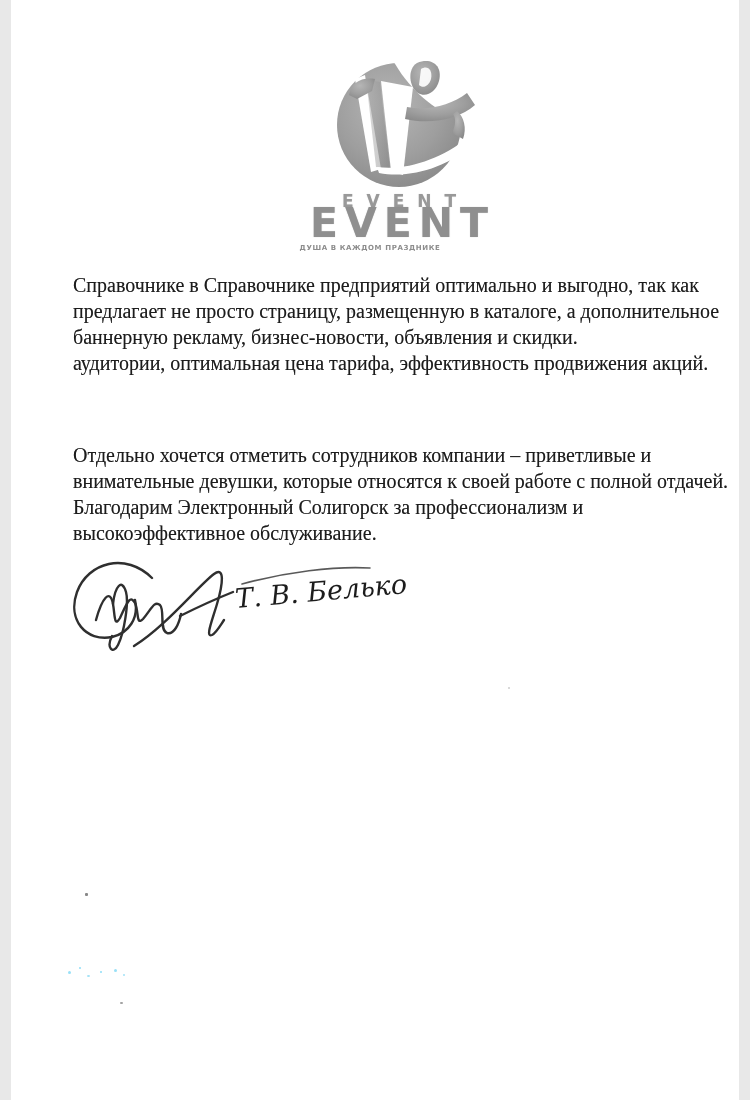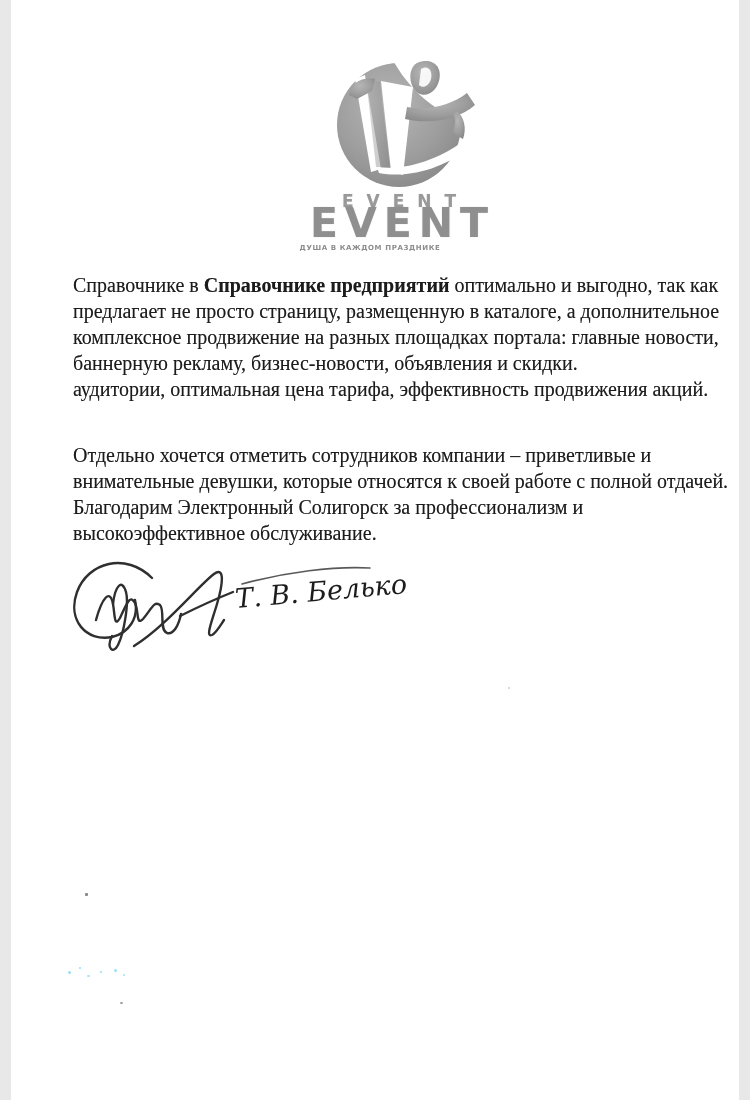--- a/index.html
+++ b/index.html
@@ -39,21 +39,21 @@
     text-align:left;
     font-family:"DejaVu Sans", sans-serif;
     font-weight:bold;font-size:7px;
     letter-spacing:.6px;text-indent:.6px;
     color:#8d8d8d;
   }
 
   
   .para{position:absolute;left:62px;margin:0;font-size:20px;line-height:26px;}
   .para .line{display:block;white-space:nowrap;text-shadow:0 0 .4px rgba(0,0,0,.4);}
-  .para strong{font-weight:bold;}
+  .para strong{font-weight:normal;}
   .para-1{top:272px;}
   .para-2{top:442px;}
 
   
   .sig{position:absolute;left:55px;top:548px;}
 
   
   .speck{position:absolute;border-radius:50%;}
 </style>
 </head>
@@ -98,21 +98,20 @@
     </svg>
     <div class="brand-top">EVENT</div>
     <div class="brand-main">EVENT</div>
     <div class="tagline">ДУША В КАЖДОМ ПРАЗДНИКЕ</div>
   </header>
 
   <main>
     <p class="para para-1">
       <span class="line"><span>Справочнике в </span><strong>Справочнике предприятий</strong><span> оптимально и выгодно, так как</span></span>
       <span class="line">предлагает не просто страницу, размещенную в каталоге, а дополнительное</span>
-      <span class="line">комплексное продвижение на разных площадках портала: главные новости,</span>
       <span class="line">баннерную рекламу, бизнес-новости, объявления и скидки.</span>
       <span class="line">аудитории, оптимальная цена тарифа, эффективность продвижения акций.</span>
     </p>
     <p class="para para-2">
       <span class="line">Отдельно хочется отметить сотрудников компании – приветливые и</span>
       <span class="line">внимательные девушки, которые относятся к своей работе с полной отдачей.</span>
       <span class="line">Благодарим Электронный Солигорск за профессионализм и</span>
       <span class="line">высокоэффективное обслуживание.</span>
     </p>
   </main>

